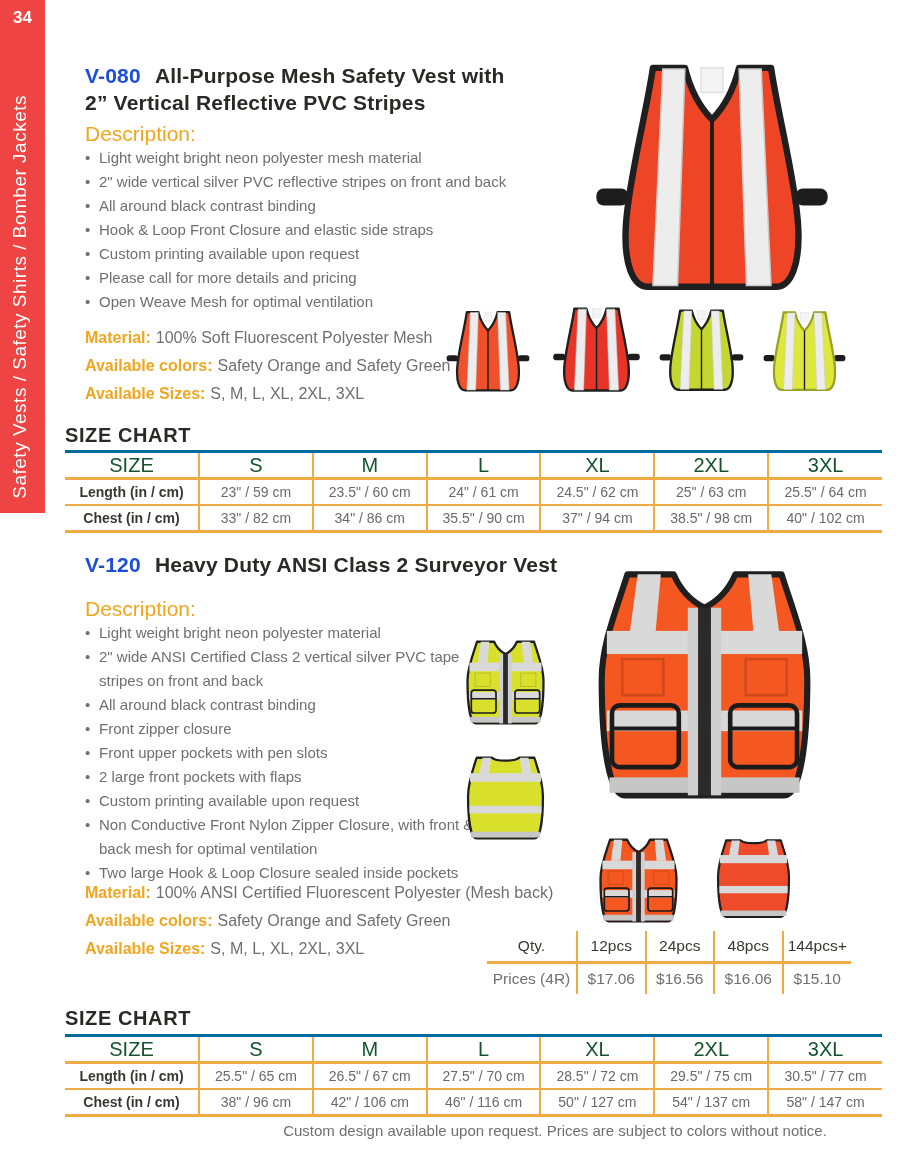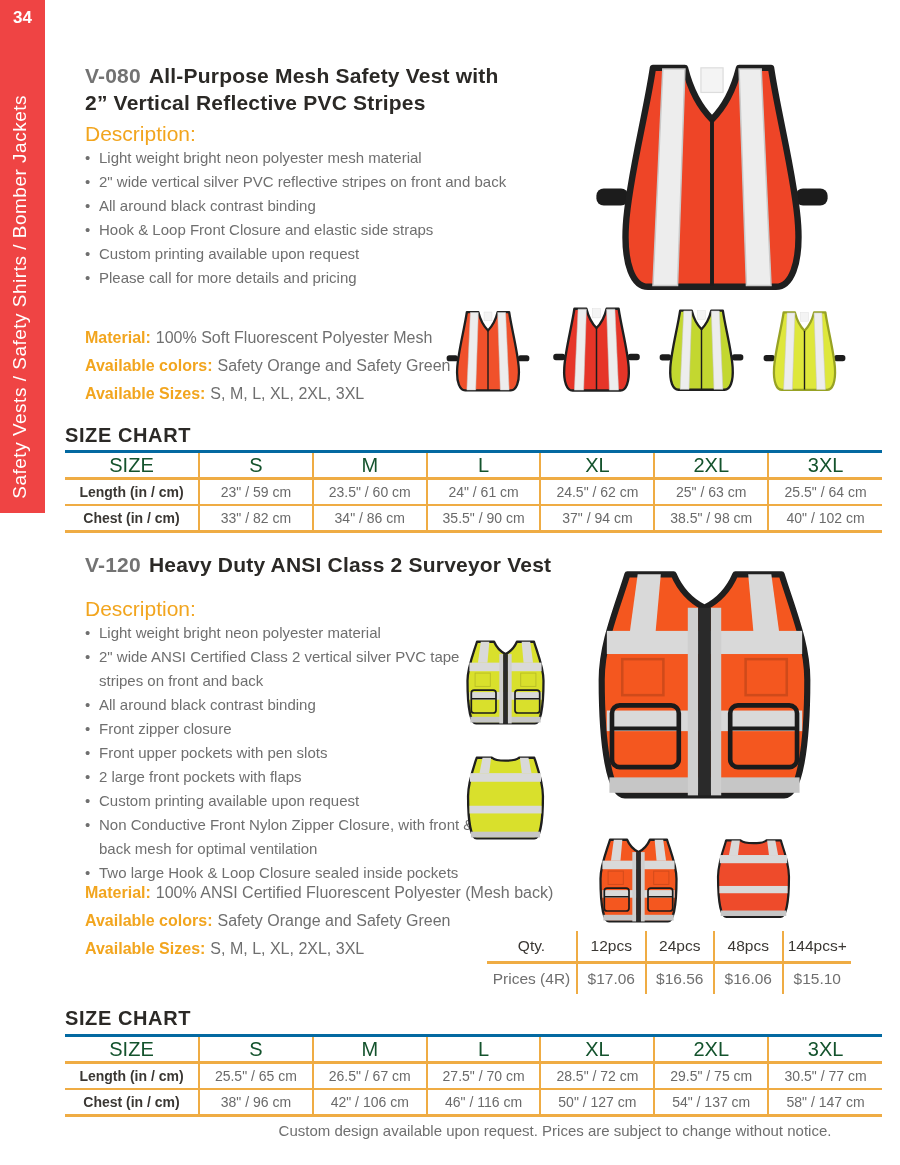--- a/index.html
+++ b/index.html
@@ -8,21 +8,21 @@
   
   .sidebar{position:absolute;left:0;top:0;width:45px;height:513px;background:#ef4444;}
   .page-num{position:absolute;left:0;top:8px;width:45px;text-align:center;
             color:#fff;font-size:17px;font-weight:bold;}
   .side-label{position:absolute;left:9px;bottom:14px;writing-mode:vertical-rl;
               transform:rotate(180deg);color:#fff;font-size:19px;letter-spacing:.5px;
               white-space:nowrap;}
   
   .ptitle{position:absolute;left:85px;font-size:21px;font-weight:bold;
           color:#2B2926;line-height:27px;letter-spacing:.2px;}
-  .code{color:#737373;margin-right:8px;}
+  .code{color:#1d4ed8;margin-right:14px;}
   .desc-label{position:absolute;left:85px;color:#F2A51E;font-size:21px;}
   ul.bullets{position:absolute;left:85px;margin:0;padding:0;list-style:none;
              color:#6F6F6F;font-size:15px;}
   ul.bullets li{position:relative;padding-left:14px;line-height:24px;}
   ul.bullets li::before{content:"•";position:absolute;left:0;color:#6F6F6F;}
   .info-line{position:absolute;left:85px;font-size:16px;color:#6F6F6F;}
   .info-line .label{color:#F2A51E;font-weight:bold;margin-right:5px;}
   .chart-title{position:absolute;left:65px;width:817px;text-align:left;
                color:#2B2926;font-size:20px;font-weight:bold;letter-spacing:.6px;}
   .footer-note{position:absolute;left:230px;top:1122px;width:650px;text-align:center;
@@ -111,20 +111,21 @@
 
   <div class="desc-label" style="top:122px;">Description:</div>
 
   <ul class="bullets" style="top:146px;width:498px;">
     <li>Light weight bright neon polyester mesh material</li>
     <li>2" wide vertical silver PVC reflective stripes on front and back</li>
     <li>All around black contrast binding</li>
     <li>Hook &amp; Loop Front Closure and elastic side straps</li>
     <li>Custom printing available upon request</li>
     <li>Please call for more details and pricing</li>
+    <li>Open Weave Mesh for optimal ventilation</li>
   </ul>
 
   <div class="info-line" style="top:329px;">
     <span class="label">Material:</span><span>100% Soft Fluorescent Polyester Mesh</span>
   </div>
   <div class="info-line" style="top:357px;">
     <span class="label">Available colors:</span><span>Safety Orange and Safety Green</span>
   </div>
   <div class="info-line" style="top:385px;">
     <span class="label">Available Sizes:</span><span>S, M, L, XL, 2XL, 3XL</span>
@@ -293,15 +294,15 @@
       <td>38" / 96 cm</td>
       <td>42" / 106 cm</td>
       <td>46" / 116 cm</td>
       <td>50" / 127 cm</td>
       <td>54" / 137 cm</td>
       <td>58" / 147 cm</td>
     </tr>
   </tbody>
     </table>
 
-  <div class="footer-note">Custom design available upon request. Prices are subject to change without notice.</div>
+  <div class="footer-note">Custom design available upon request. Prices are subject to colors without notice.</div>
 
 </div>
 
 </body></html>

